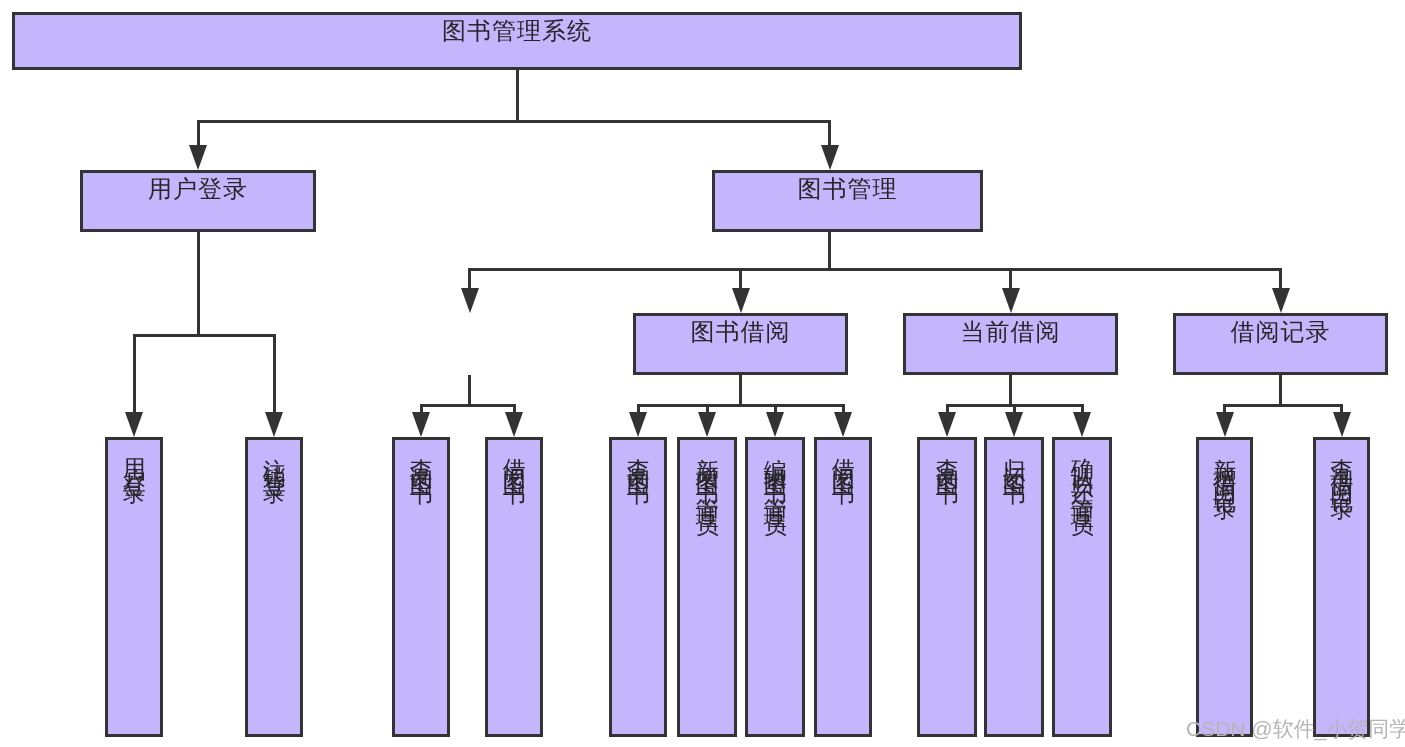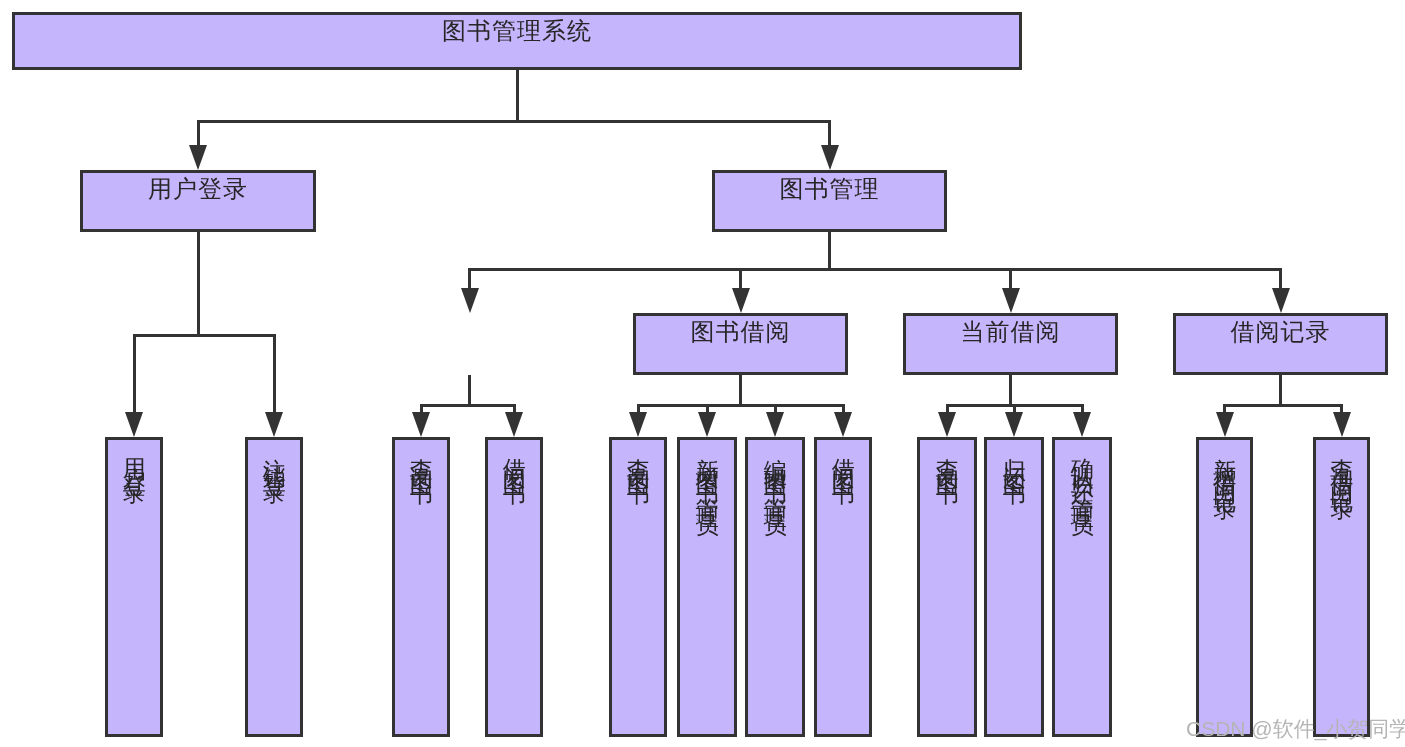--- a/index.html
+++ b/index.html
@@ -99,21 +99,21 @@
     <div class="line" style="left: 1223px; top: 404px; width: 3px; height: 10px;"></div>
     <div class="arrowhead" style="left: 1215.5px; top: 412px;"></div>
     <div class="line" style="left: 1340px; top: 404px; width: 3px; height: 10px;"></div>
     <div class="arrowhead" style="left: 1332.5px; top: 412px;"></div>
     <div class="node horiz" style="left: 12px; top: 12px; width: 1010px; height: 58px;">
       <span class="label">图书管理系统</span>
     </div>
     <div class="node horiz" style="left: 80px; top: 170px; width: 236px; height: 62px;">
       <span class="label">用户登录</span>
     </div>
-    <div class="node horiz" style="left: 712px; top: 170px; width: 235px; height: 62px;">
+    <div class="node horiz" style="left: 712px; top: 170px; width: 271px; height: 62px;">
       <span class="label">图书管理</span>
     </div>
     <div class="node horiz" style="left: 903px; top: 313px; width: 215px; height: 62px;">
       <span class="label">当前借阅</span>
     </div>
     <div class="node horiz" style="left: 633px; top: 313px; width: 215px; height: 62px;">
       <span class="label">图书借阅</span>
     </div>
     <div class="node horiz" style="left: 1173px; top: 313px; width: 215px; height: 62px;">
       <span class="label">借阅记录</span>

